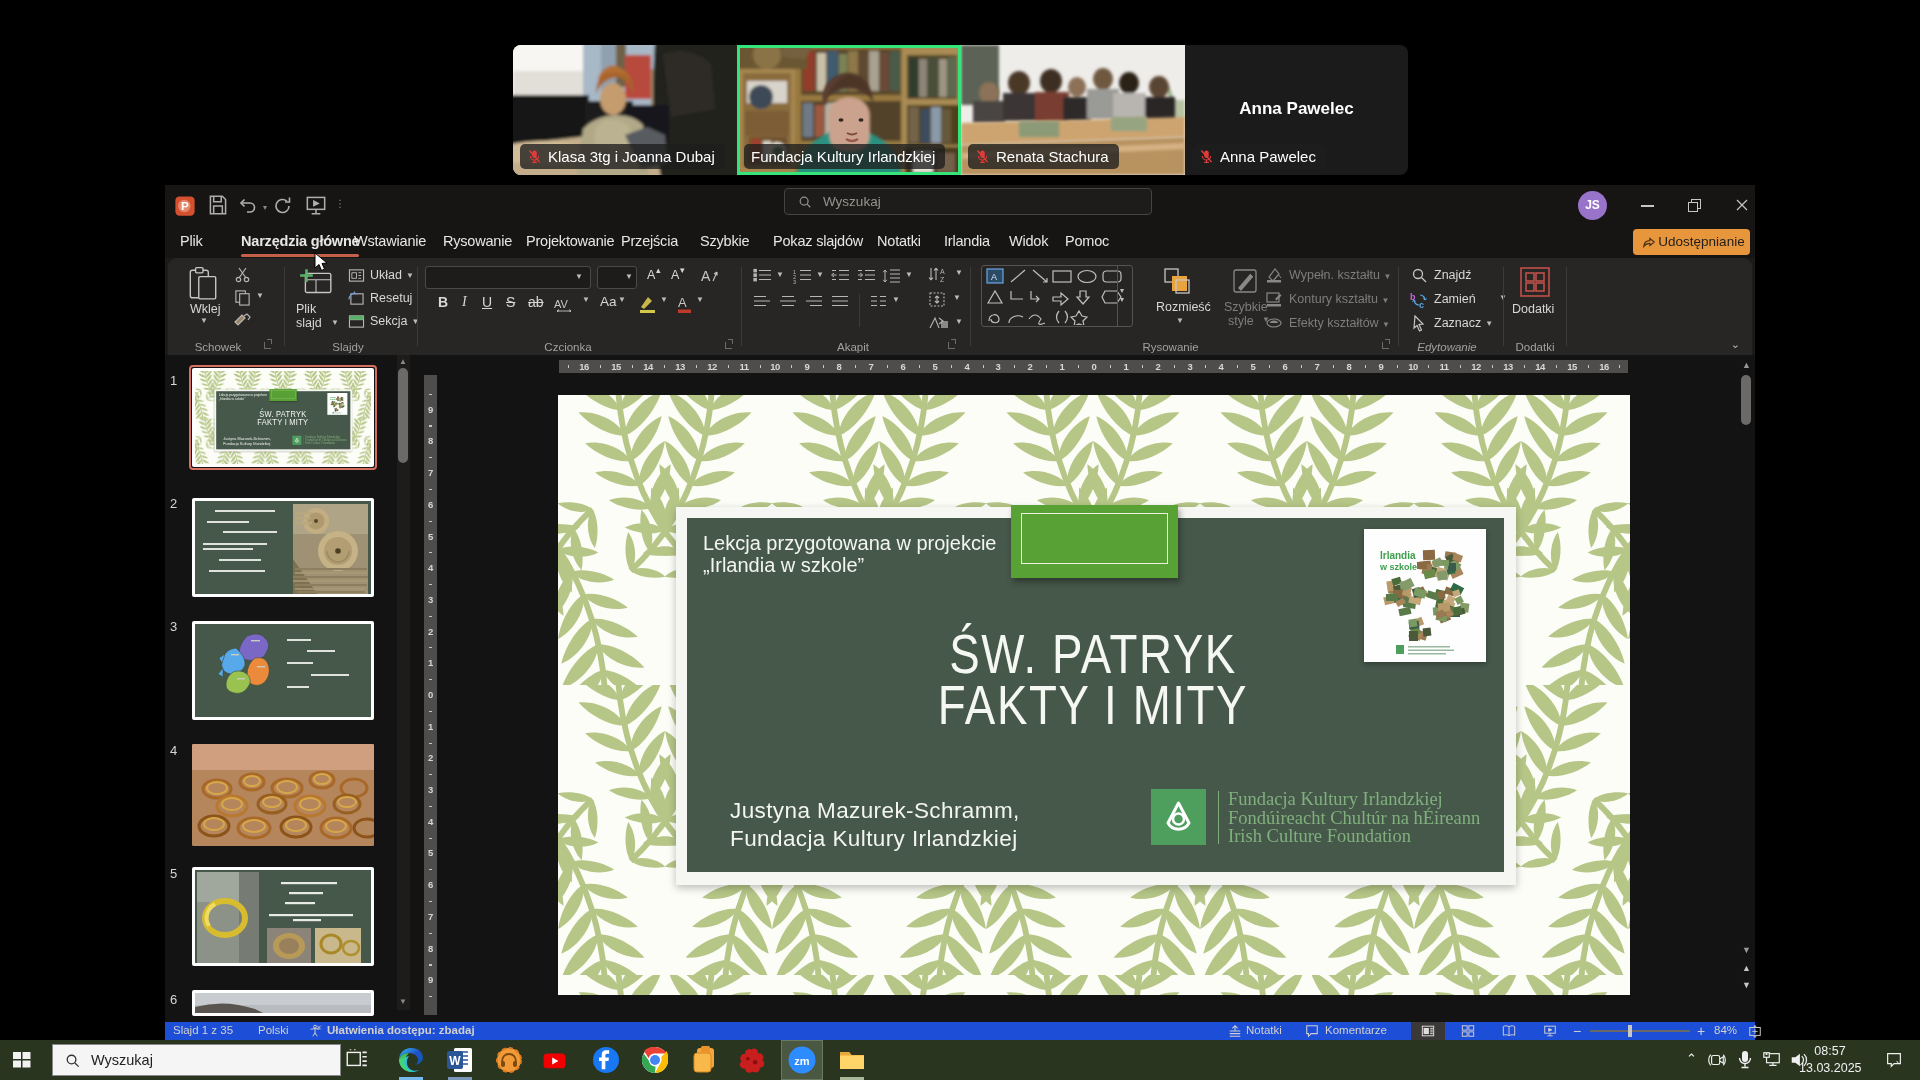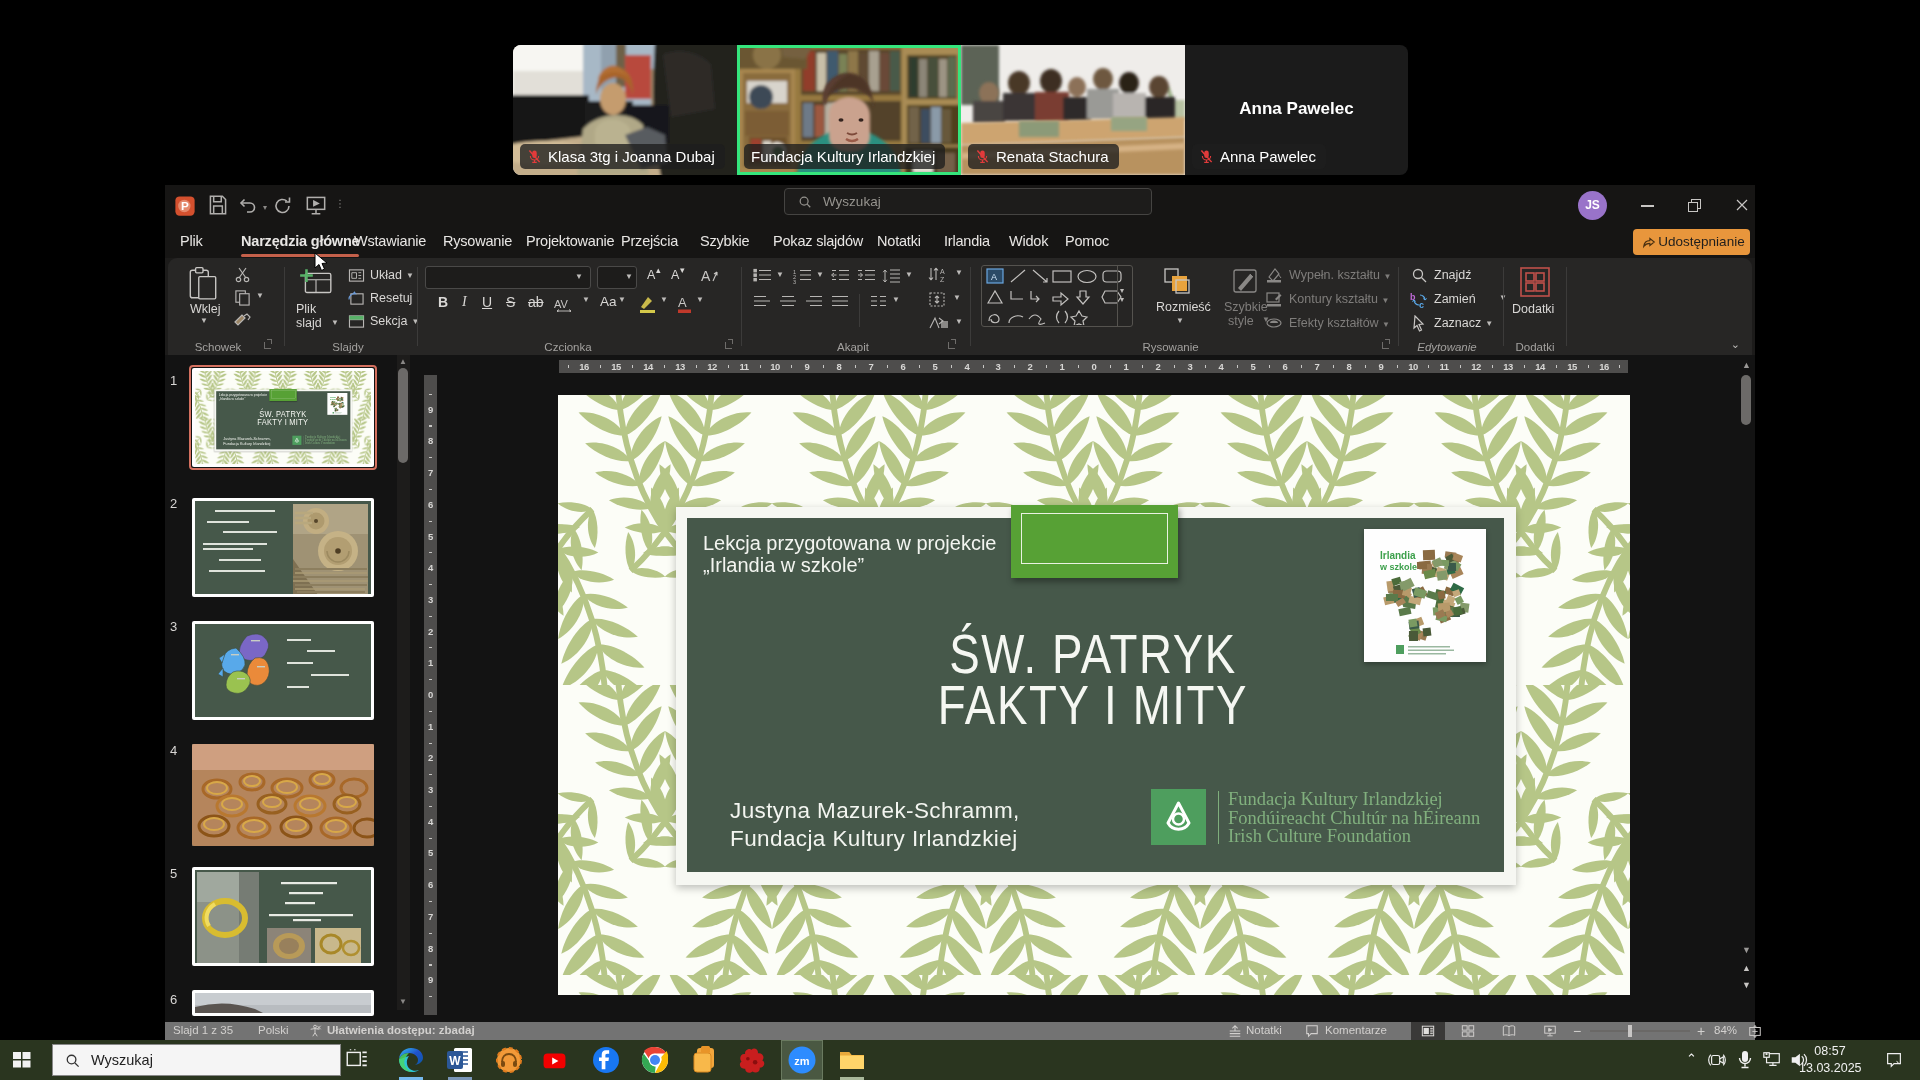--- a/index.html
+++ b/index.html
@@ -17,21 +17,21 @@
 .tab{position:absolute;top:0;height:30px;line-height:28px;color:#e8e6e4;font-size:14.5px;letter-spacing:-0.2px;}
 #ribbon{position:absolute;left:3px;top:73px;width:1584px;height:97px;background:#272625;border-radius:9px 9px 0 0;}
 .glabel{position:absolute;bottom:2px;font-size:11.5px;color:#a2a09e;text-align:center;white-space:nowrap;}
 .gsep{position:absolute;top:9px;bottom:9px;width:1px;background:#3c3b3a;}
 .rtxt{position:absolute;color:#d9d7d5;font-size:12.5px;white-space:nowrap;}
 .rgray{position:absolute;color:#7f7d7b;font-size:12.5px;white-space:nowrap;}
 .chev{display:inline-block;margin-left:4px;color:#bdbbb9;font-size:8px;vertical-align:1px;}
 .dlauncher{position:absolute;width:7px;height:7px;border-left:1px solid #767472;border-bottom:1px solid #767472;opacity:0.9;}
 .dlauncher:after{content:"";position:absolute;left:2px;top:-3px;width:4px;height:4px;border:1px solid #767472;border-left:none;border-bottom:none;}
 #canvas{position:absolute;left:0;top:170px;width:1590px;height:667px;background:#131313;}
-#statusbar{position:absolute;left:0;top:837px;width:1590px;height:18px;background:#737373;color:#d2d0ce;font-size:11.5px;}
+#statusbar{position:absolute;left:0;top:837px;width:1590px;height:18px;background:#1d4ed8;color:#d2d0ce;font-size:11.5px;}
 
 #slide{position:absolute;left:393px;top:40px;width:1072px;height:600px;background:#fcfdf7;overflow:hidden;}
 
 .tnum{position:absolute;left:5px;color:#d8d6d4;font-size:13px;width:14px;text-align:left;}
 .thumbbox{position:absolute;left:27px;width:182px;background:#fff;border-radius:2px;overflow:hidden;}
 
 #hruler{position:absolute;left:394px;top:5px;width:1069px;height:13px;background:#4e4d4c;overflow:hidden;}
 #vruler{position:absolute;left:259px;top:20px;width:13px;height:640px;background:#4e4d4c;overflow:hidden;}
 .rulnum{position:absolute;color:#d8d7d5;font-size:9.5px;font-weight:bold;letter-spacing:-0.5px;}
 .htick{position:absolute;top:5px;width:1px;height:3px;background:#c8c7c5;}

